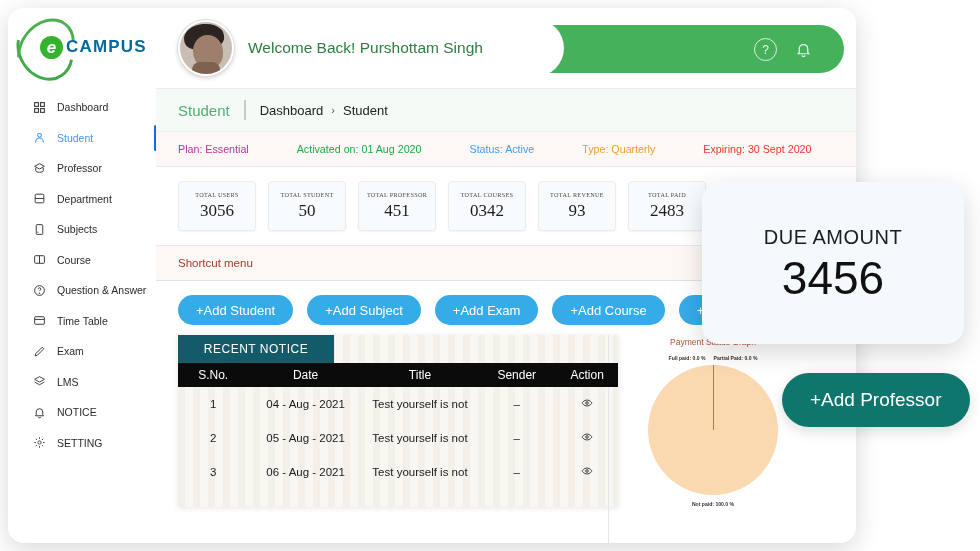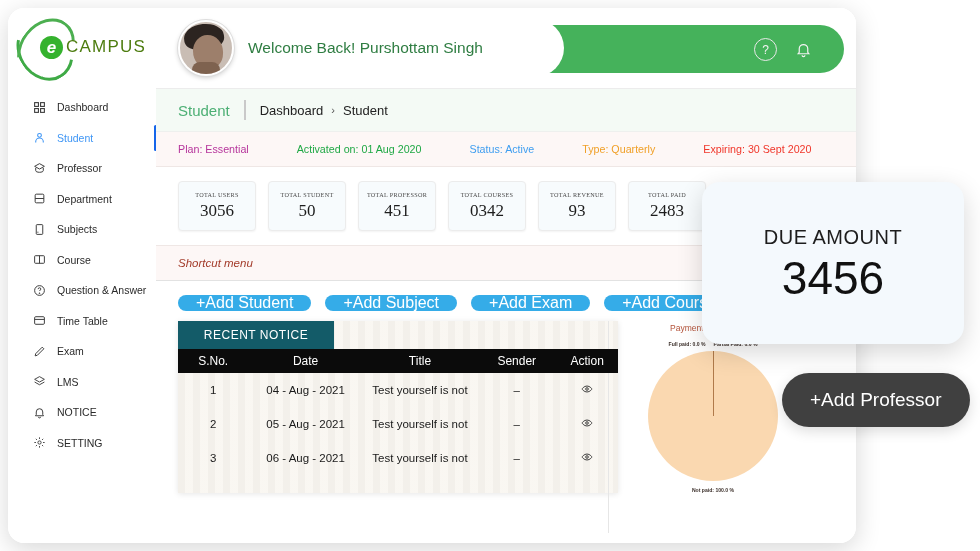--- a/index.html
+++ b/index.html
@@ -47,22 +47,22 @@
   .logo-e{
     position:relative;z-index:2;margin-left:22px;
     width:23px;height:23px;border-radius:50%;
     background:#35b22e;color:#fff;
     font-size:17px;font-weight:bold;font-style:italic;
     display:flex;align-items:center;justify-content:center;
     line-height:1;
   }
   .logo-text{
     position:relative;z-index:2;
-    margin-left:3px;color:#4d7c0f;
-    font-size:17px;letter-spacing:1.2px;font-weight:400;
+    margin-left:3px;color:#0369a1;
+    font-size:17px;letter-spacing:1.2px;font-weight:700;
   }
 
   .nav{margin-top:6px;}
   .nav-item{
     position:relative;
     display:flex;align-items:center;
     height:30.5px;padding-left:24px;
     color:#2a2a2a;font-size:10.5px;
     cursor:pointer;
   }
@@ -172,31 +172,31 @@
   }
   .stat .lbl{font-size:6.2px;letter-spacing:.3px;color:#4a4a4a;}
   .stat .val{font-size:17px;color:#1d1d1d;margin-top:3px;}
 
   
   .shortcut{
     height:34px;background:#fdf7f6;
     border-top:1px solid #efe7e5;border-bottom:1px solid #e2e2e2;
     display:flex;align-items:center;padding-left:22px;
   }
-  .shortcut-label{color:#a33b2a;font-size:11.5px;font-style:italic;}
+  .shortcut-label{color:#a33b2a;font-size:11.5px;}
 
   
   .btn-row{
     display:flex;gap:14px;padding:14px 0 10px 22px;
     position:relative;
   }
   .pill-btn{
-    height:16px;padding:0 18px;border-radius:15px;
+    height:30px;padding:0 18px;border-radius:15px;
     background:#35ace8;color:#ffffff;
-    font-size:16px;border:none;cursor:pointer;
+    font-size:13px;border:none;cursor:pointer;
     display:flex;align-items:center;justify-content:center;
     white-space:nowrap;
   }
 
   
   .content{
     display:flex;padding-left:22px;position:relative;
   }
   
   .table-card{
@@ -260,21 +260,21 @@
     box-shadow:0 8px 26px rgba(0,0,0,.16);
     display:flex;flex-direction:column;align-items:center;justify-content:center;
     z-index:50;
   }
   .due-label{font-size:20px;color:#1d1d1d;letter-spacing:.5px;}
   .due-value{font-size:46px;color:#111;margin-top:6px;line-height:1;}
 
   .add-prof-btn{
     position:absolute;left:782px;top:373px;
     height:54px;padding:0 28px;border-radius:27px;
-    background:#404040;color:#ffffff;font-size:19px;
+    background:#0f766e;color:#ffffff;font-size:19px;
     border:none;display:flex;align-items:center;justify-content:center;
     box-shadow:0 4px 14px rgba(0,0,0,.14);
     z-index:50;cursor:pointer;white-space:nowrap;
   }
 </style>
 </head>
 <body>
 
 <div class="app-window">
 

